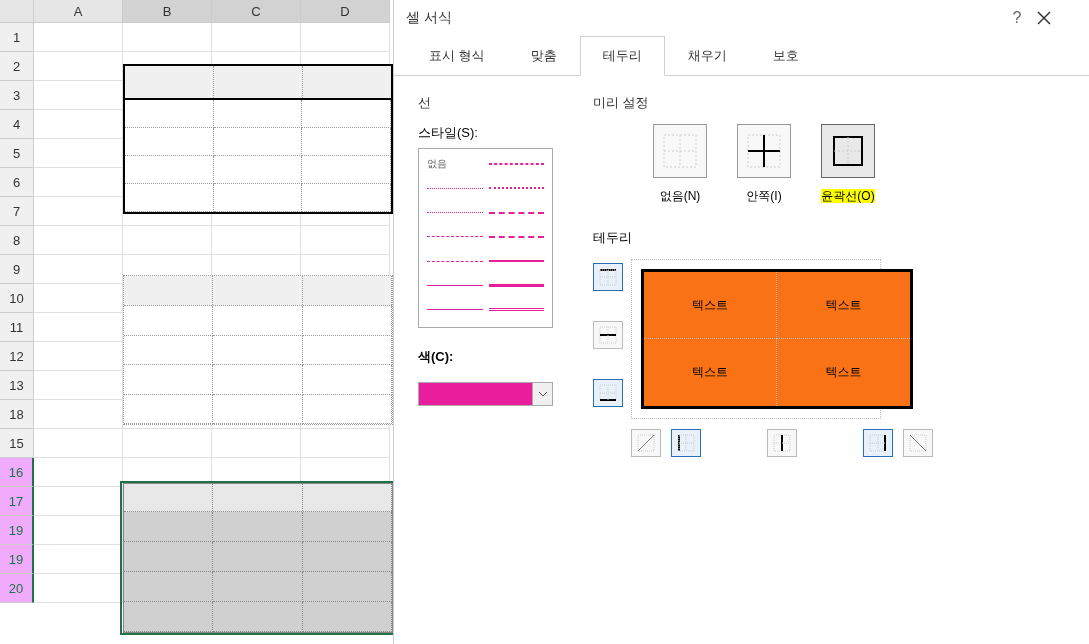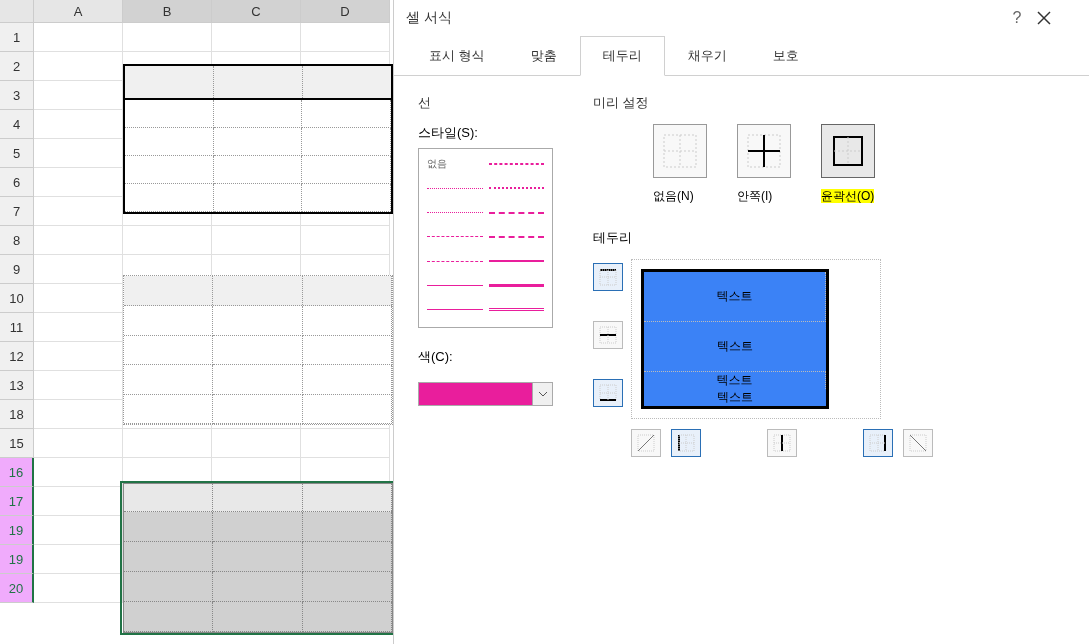--- a/index.html
+++ b/index.html
@@ -55,40 +55,40 @@
     .right-col { flex: 1; }
     
     .group-label { font-size: 13px; color: #333; margin-bottom: 12px; }
     .style-label { margin-bottom: 6px; }
     .style-box { border: 1px solid #aaa; padding: 8px; height: 180px; width: 135px; }
     .style-grid { display: grid; grid-template-columns: 1fr 1fr; gap: 8px 6px; height: 100%; }
     .style-item { height: 14px; display: flex; align-items: center; justify-content: center; cursor: pointer; }
     .style-none { font-size: 10px; color: #666; justify-content: flex-start; }
     .line-sample { width: 100%; height: 0; }
     
-    .color-label { margin-top: 20px; margin-bottom: 16px; }
+    .color-label { margin-top: 20px; margin-bottom: 16px; font-weight: bold; }
     .color-select { display: flex; width: 135px; height: 24px; border: 1px solid #aaa; cursor: pointer; }
     .color-swatch { flex: 1; background: #e91e9c; }
     .color-arrow { width: 20px; display: flex; align-items: center; justify-content: center; background: #f0f0f0; border-left: 1px solid #aaa; }
     
     .presets { display: flex; gap: 30px; margin-bottom: 24px; margin-left: 60px; }
-    .preset { display: flex; flex-direction: column; gap: 10px; cursor: pointer; }
+    .preset { display: flex; flex-direction: column; align-items: center; gap: 10px; cursor: pointer; }
     .preset-icon { width: 54px; height: 54px; border: 1px solid #999; background: #f8f8f8; display: flex; align-items: center; justify-content: center; }
     .preset-icon.active { border: 1px solid #666; background: #e8e8e8; }
     .preset-label { font-size: 12px; }
     .highlight { background: #ffff00; }
     
     .border-section-label { margin-bottom: 12px; }
     .border-area { display: flex; gap: 8px; }
     .border-left-btns { display: flex; flex-direction: column; gap: 30px; padding-top: 4px; }
     .border-btn { width: 30px; height: 28px; border: 1px solid #2a6fb5; background: #e8f0fa; display: flex; align-items: center; justify-content: center; cursor: pointer; }
     .border-btn.inactive { border: 1px solid #bbb; background: #f8f8f8; }
     
     .preview-wrap { flex: 1; }
-    .preview-box { width: 188px; height: 140px; border: 3px solid #000; background: #3b82f6; position: relative; display: grid; grid-template-columns: 1fr; grid-template-rows: 1fr 1fr; }
+    .preview-box { width: 272px; height: 140px; border: 3px solid #000; background: #f97316; position: relative; display: grid; grid-template-columns: 1fr 1fr; grid-template-rows: 1fr 1fr; }
     .preview-outer { position: absolute; left: -10px; top: -10px; width: 250px; height: 160px; border: 1px dotted #bbb; }
     .preview-cell { display: flex; align-items: center; justify-content: center; font-size: 12px; position: relative; }
     .preview-cell:nth-child(1), .preview-cell:nth-child(2) { border-bottom: 1px dotted #bbb; }
     .preview-cell:nth-child(1), .preview-cell:nth-child(3) { border-right: 1px dotted #bbb; }
     
     .border-bottom-btns { display: flex; gap: 0; margin-top: 8px; align-items: center; }
     .border-bottom-btns .border-btn { margin-right: 4px; }
     
     .hint-text { margin-top: 30px; font-size: 13px; color: #333; line-height: 1.6; }
     

